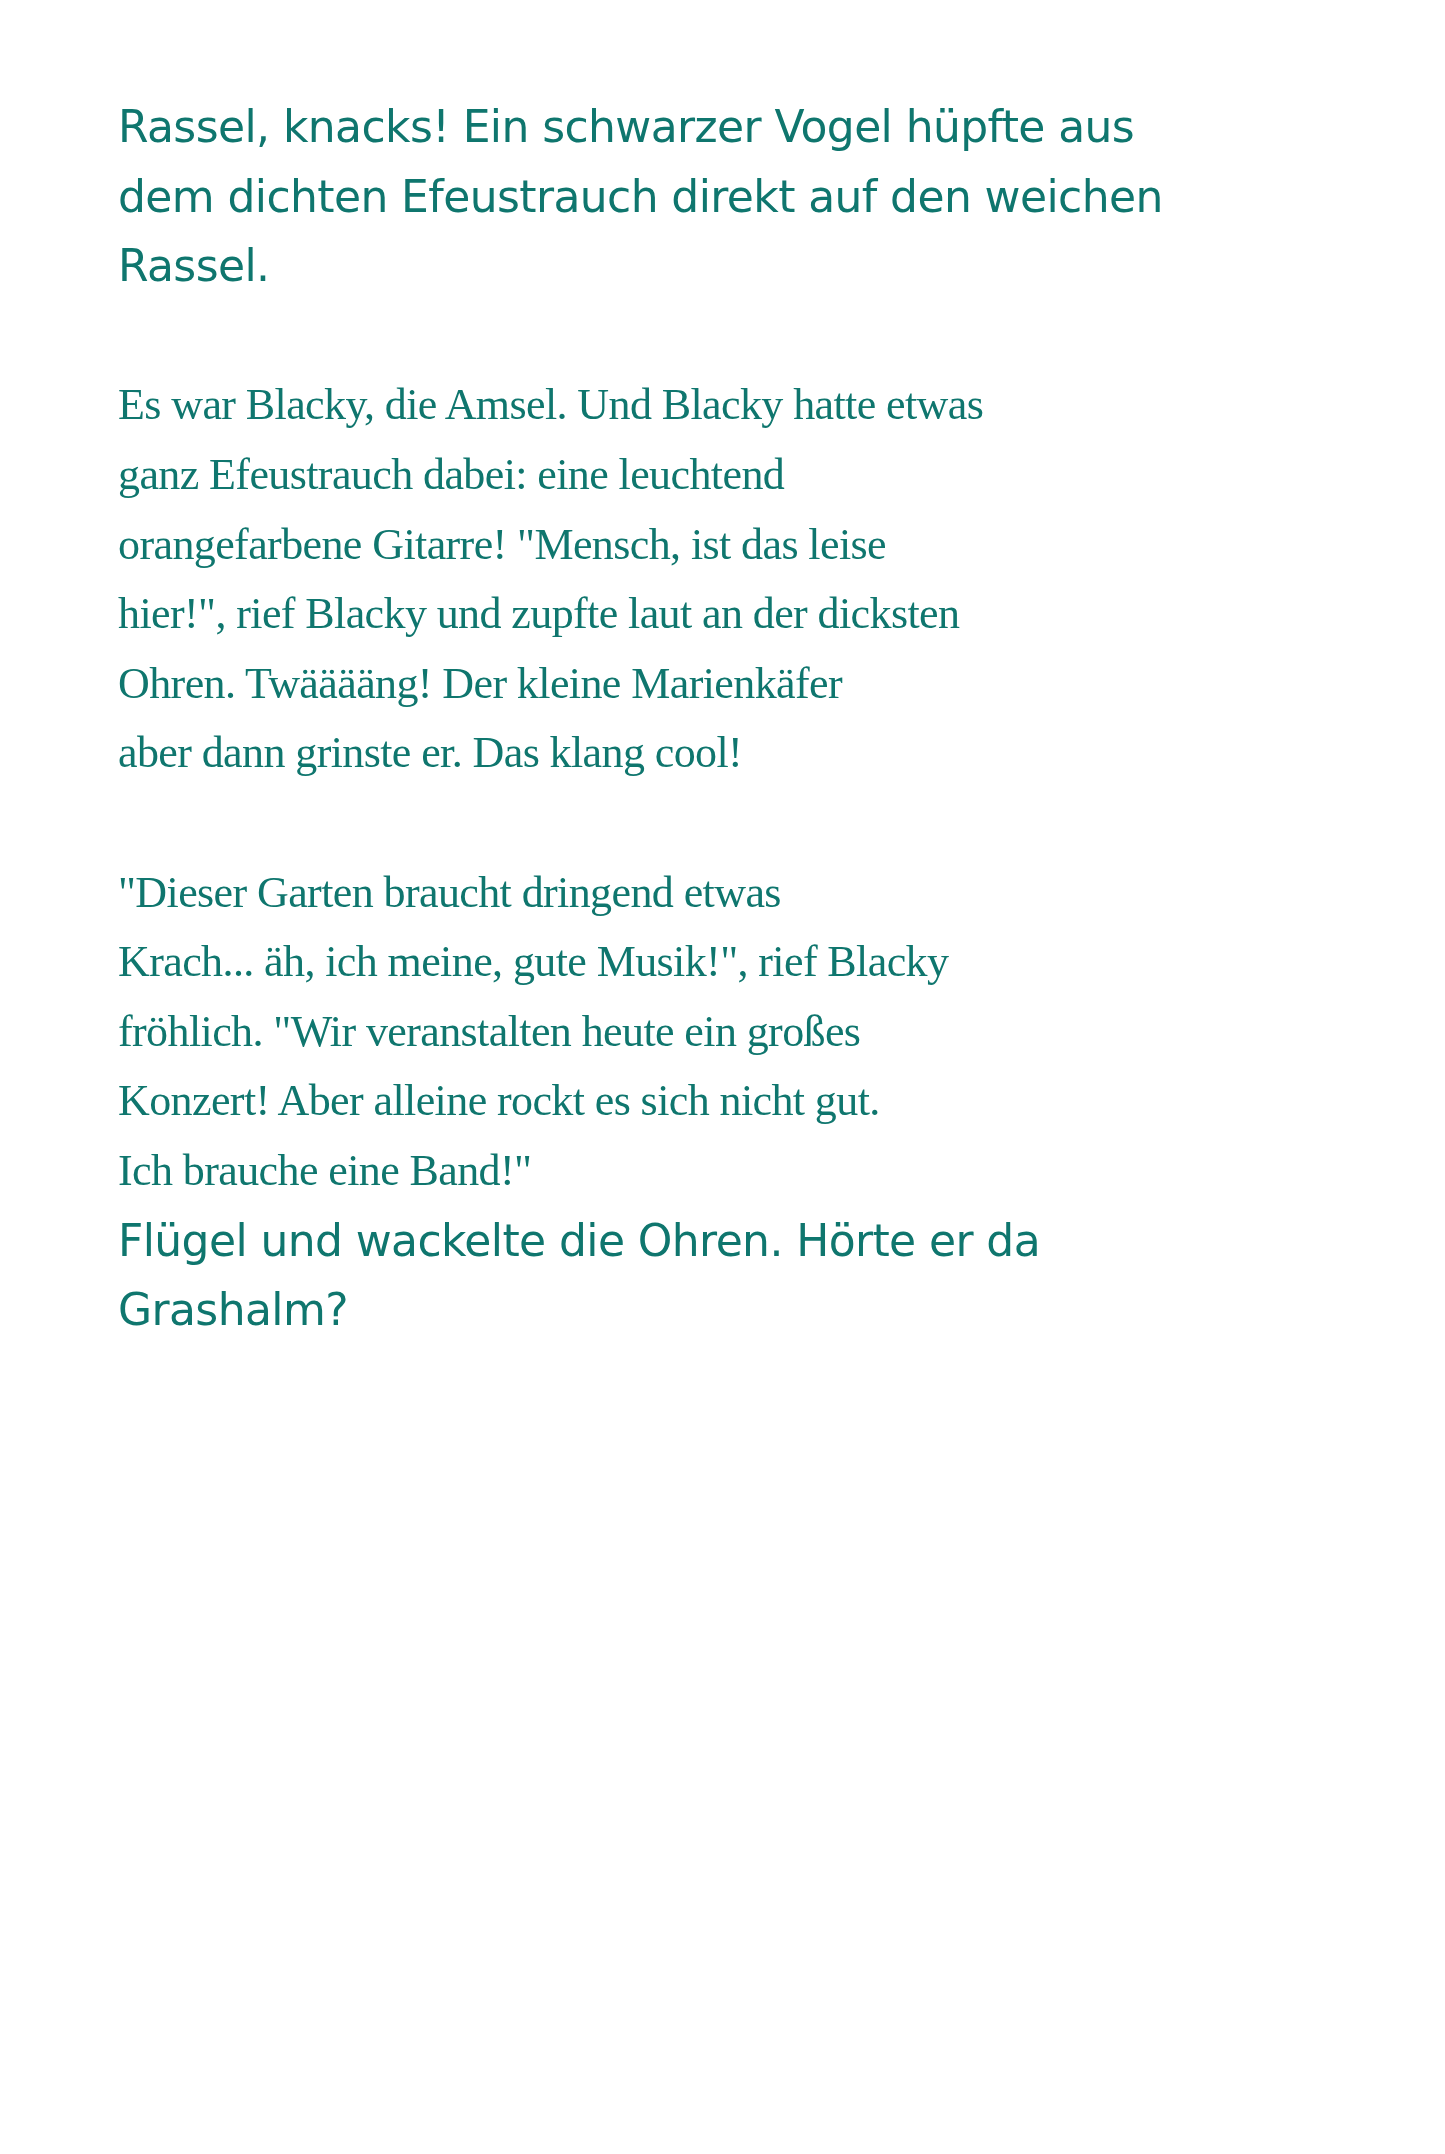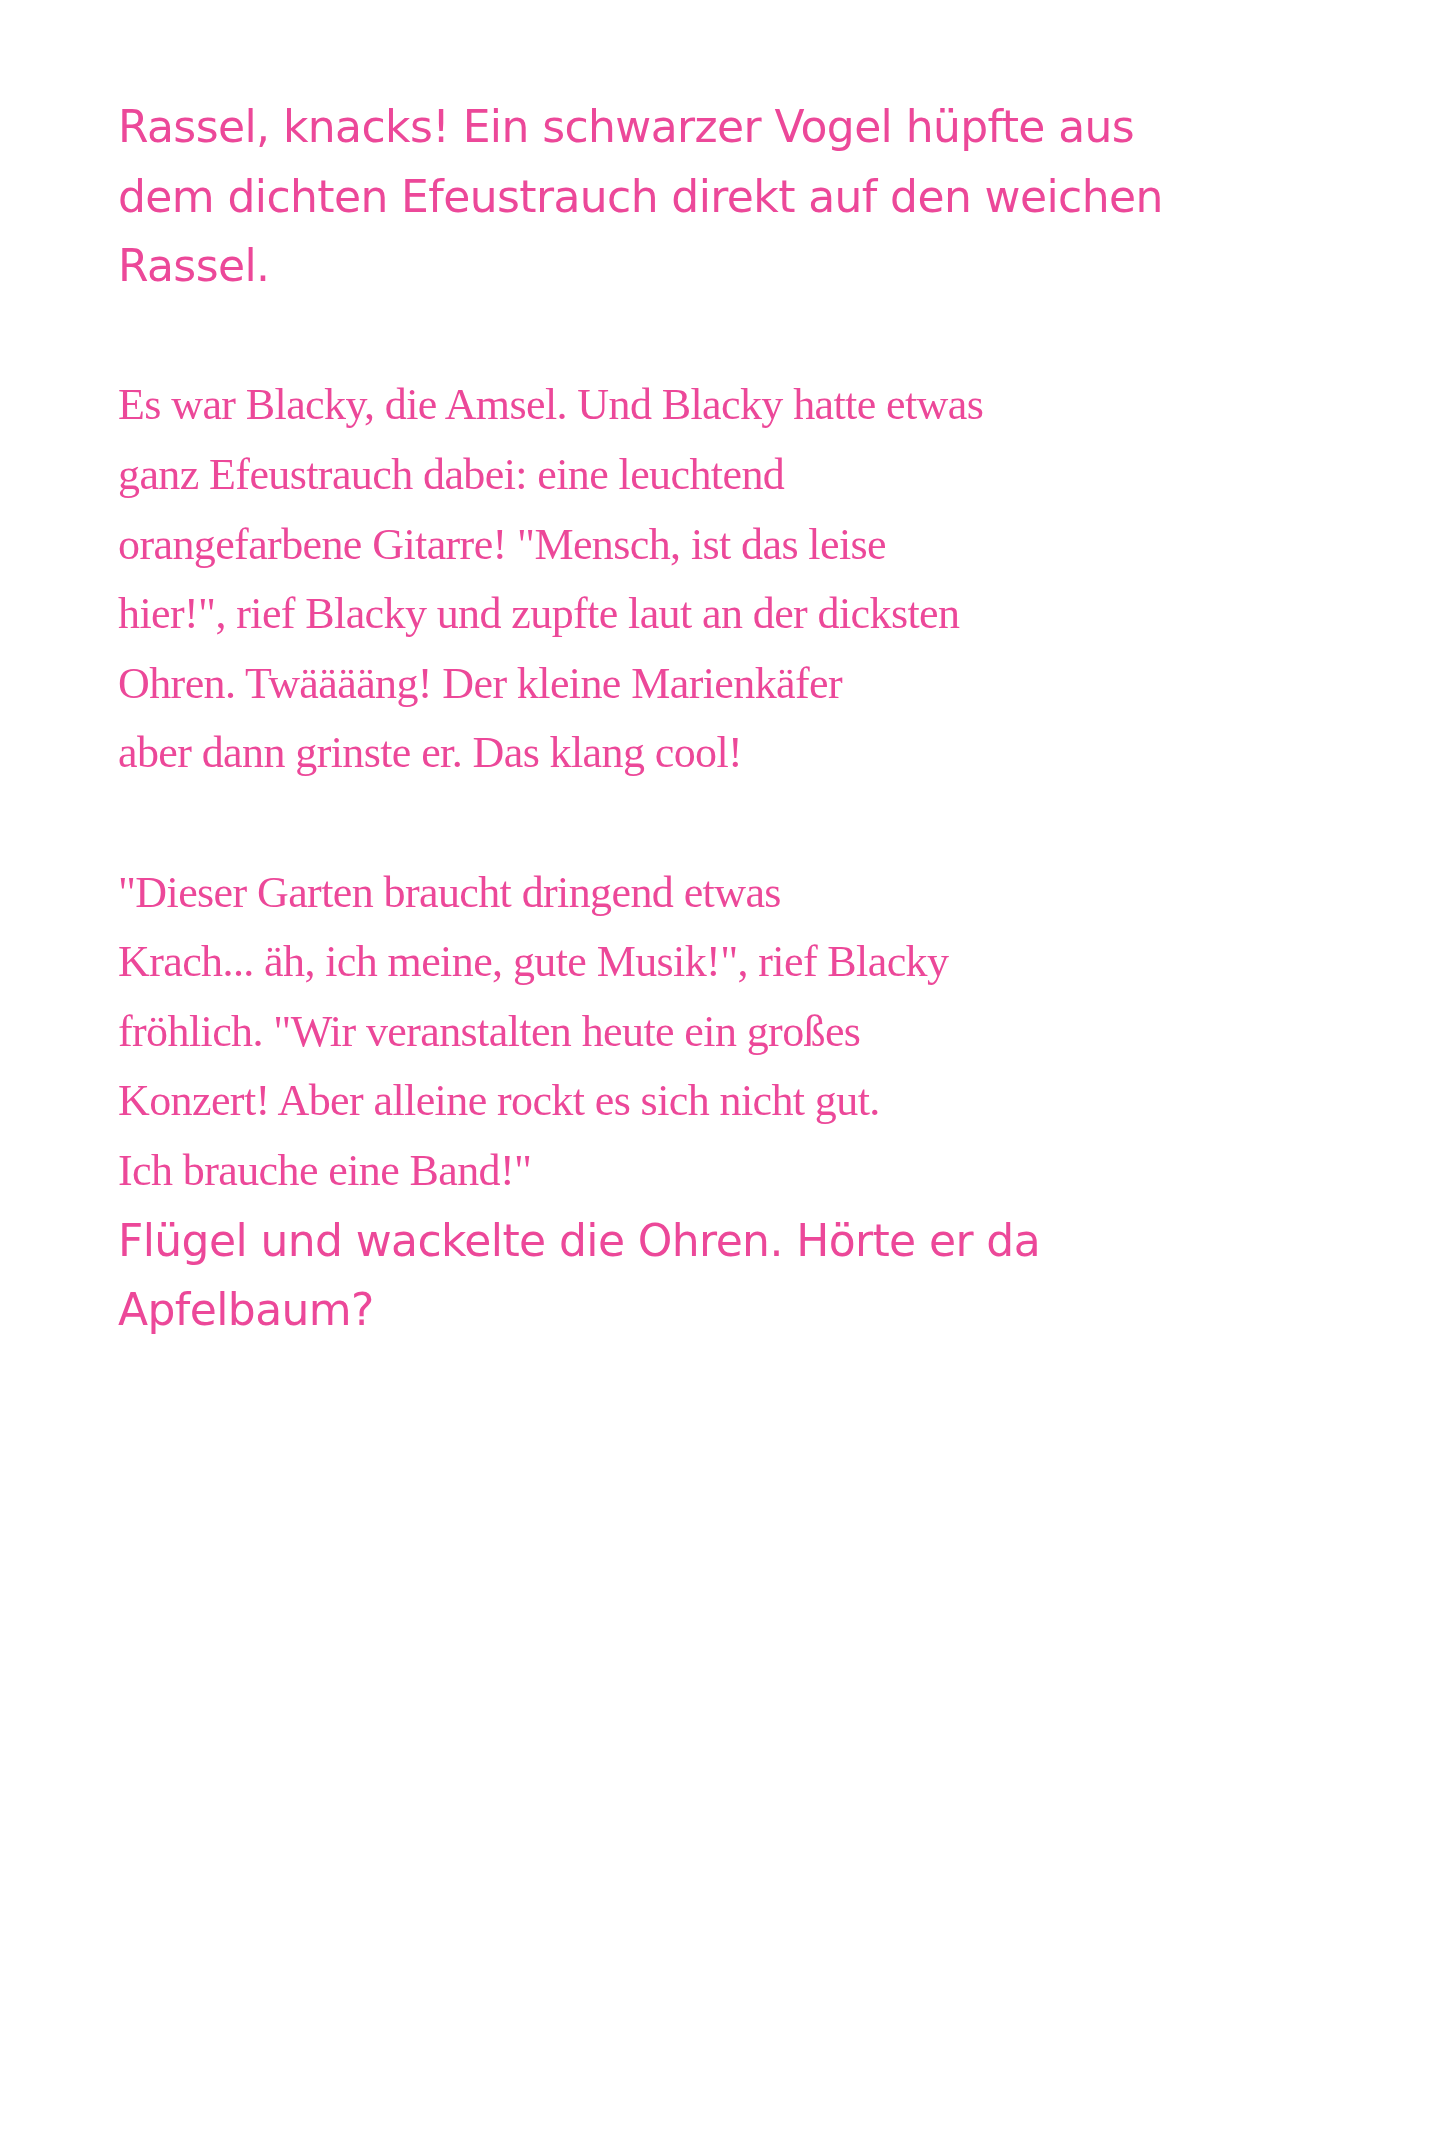--- a/index.html
+++ b/index.html
@@ -11,21 +11,21 @@
       width: 1445px;
       height: 2154px;
       overflow: hidden;
       position: relative;
     }
     .page {
       position: absolute;
       left: 118px;
       top: 92px;
       width: 1260px;
-      color: #ec4899;
+      color: #0f766e;
       font-family: "DejaVu Sans", sans-serif;
       font-size: 44px;
       line-height: 69.6px;
       letter-spacing: -0.6px;
       font-weight: 400;
     }
     .para {
       margin: 0;
     }
     .para + .para.gap {
@@ -60,16 +60,16 @@
   <p class="para gap">
     <span class="line">"Dieser Garten braucht dringend etwas</span>
     <span class="line">Krach... äh, ich meine, gute Musik!", rief Blacky</span>
     <span class="line">fröhlich. "Wir veranstalten heute ein großes</span>
     <span class="line">Konzert! Aber alleine rockt es sich nicht gut.</span>
     <span class="line">Ich brauche eine Band!"</span>
   </p>
 
   <p class="para">
     <span class="line">Flügel und wackelte die Ohren. Hörte er da</span>
-    <span class="line">Apfelbaum?</span>
+    <span class="line">Grashalm?</span>
   </p>
 
 </div>
 
 </body></html>

